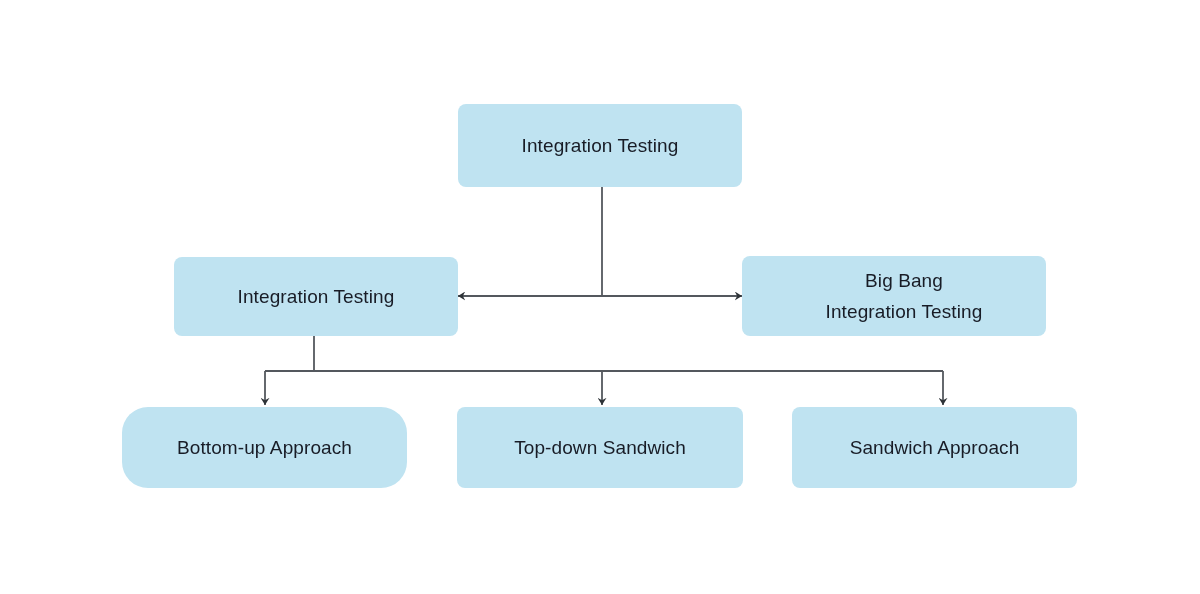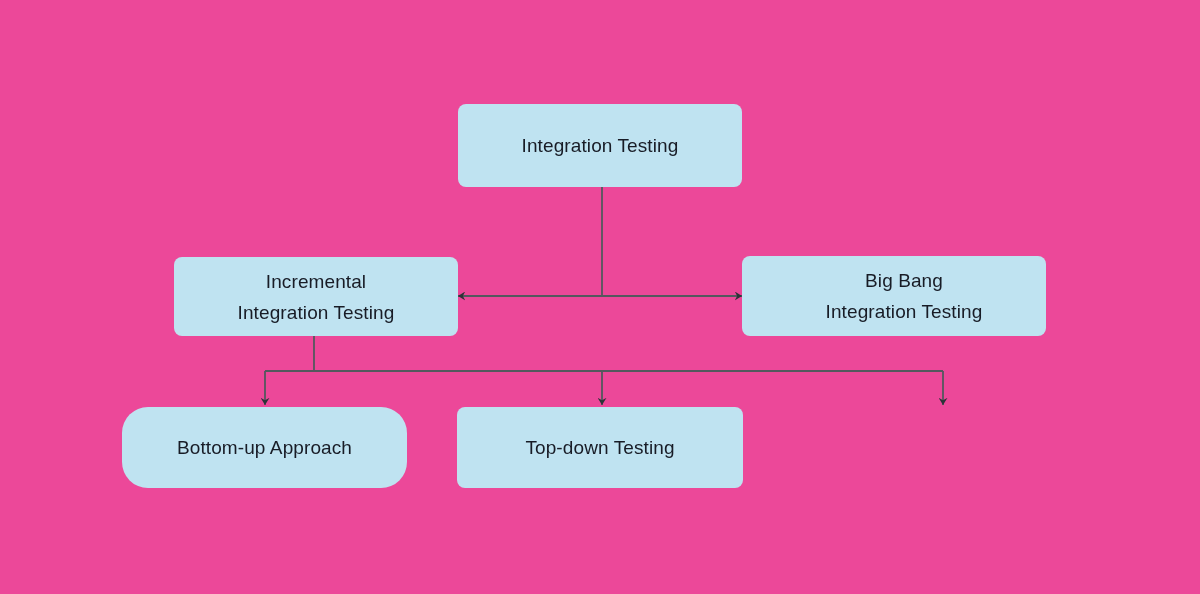--- a/index.html
+++ b/index.html
@@ -4,21 +4,21 @@
 <style>
   html, body {
     margin: 0;
     padding: 0;
     background: #e9ecef;
   }
   .stage {
     position: relative;
     width: 1200px;
     height: 594px;
-    background: #ec4899;
+    background: #ffffff;
     overflow: hidden;
     font-family: "Liberation Sans", "DejaVu Sans", sans-serif;
   }
   .connectors {
     position: absolute;
     left: 0;
     top: 0;
     width: 1200px;
     height: 594px;
     pointer-events: none;
@@ -76,31 +76,33 @@
       <path d="M602,371 L602,405" marker-end="url(#arrow)"></path>
       <path d="M943,371 L943,405" marker-end="url(#arrow)"></path>
     </g>
   </svg>
 
   <div class="node" id="n-integration">
     <div class="line">Integration Testing</div>
   </div>
 
   <div class="node" id="n-incremental">
-    <div class="line">Incremental</div>
     <div class="line">Integration Testing</div>
   </div>
 
   <div class="node" id="n-bigbang">
     <div class="line">Big Bang</div>
     <div class="line">Integration Testing</div>
   </div>
 
   <div class="node" id="n-bottomup">
     <div class="line">Bottom-up Approach</div>
   </div>
 
   <div class="node" id="n-topdown">
-    <div class="line">Top-down Testing</div>
+    <div class="line">Top-down Sandwich</div>
   </div>
 
+  <div class="node" id="n-sandwich">
+    <div class="line">Sandwich Approach</div>
+  </div>
 
 </div>
 
 </body></html>

